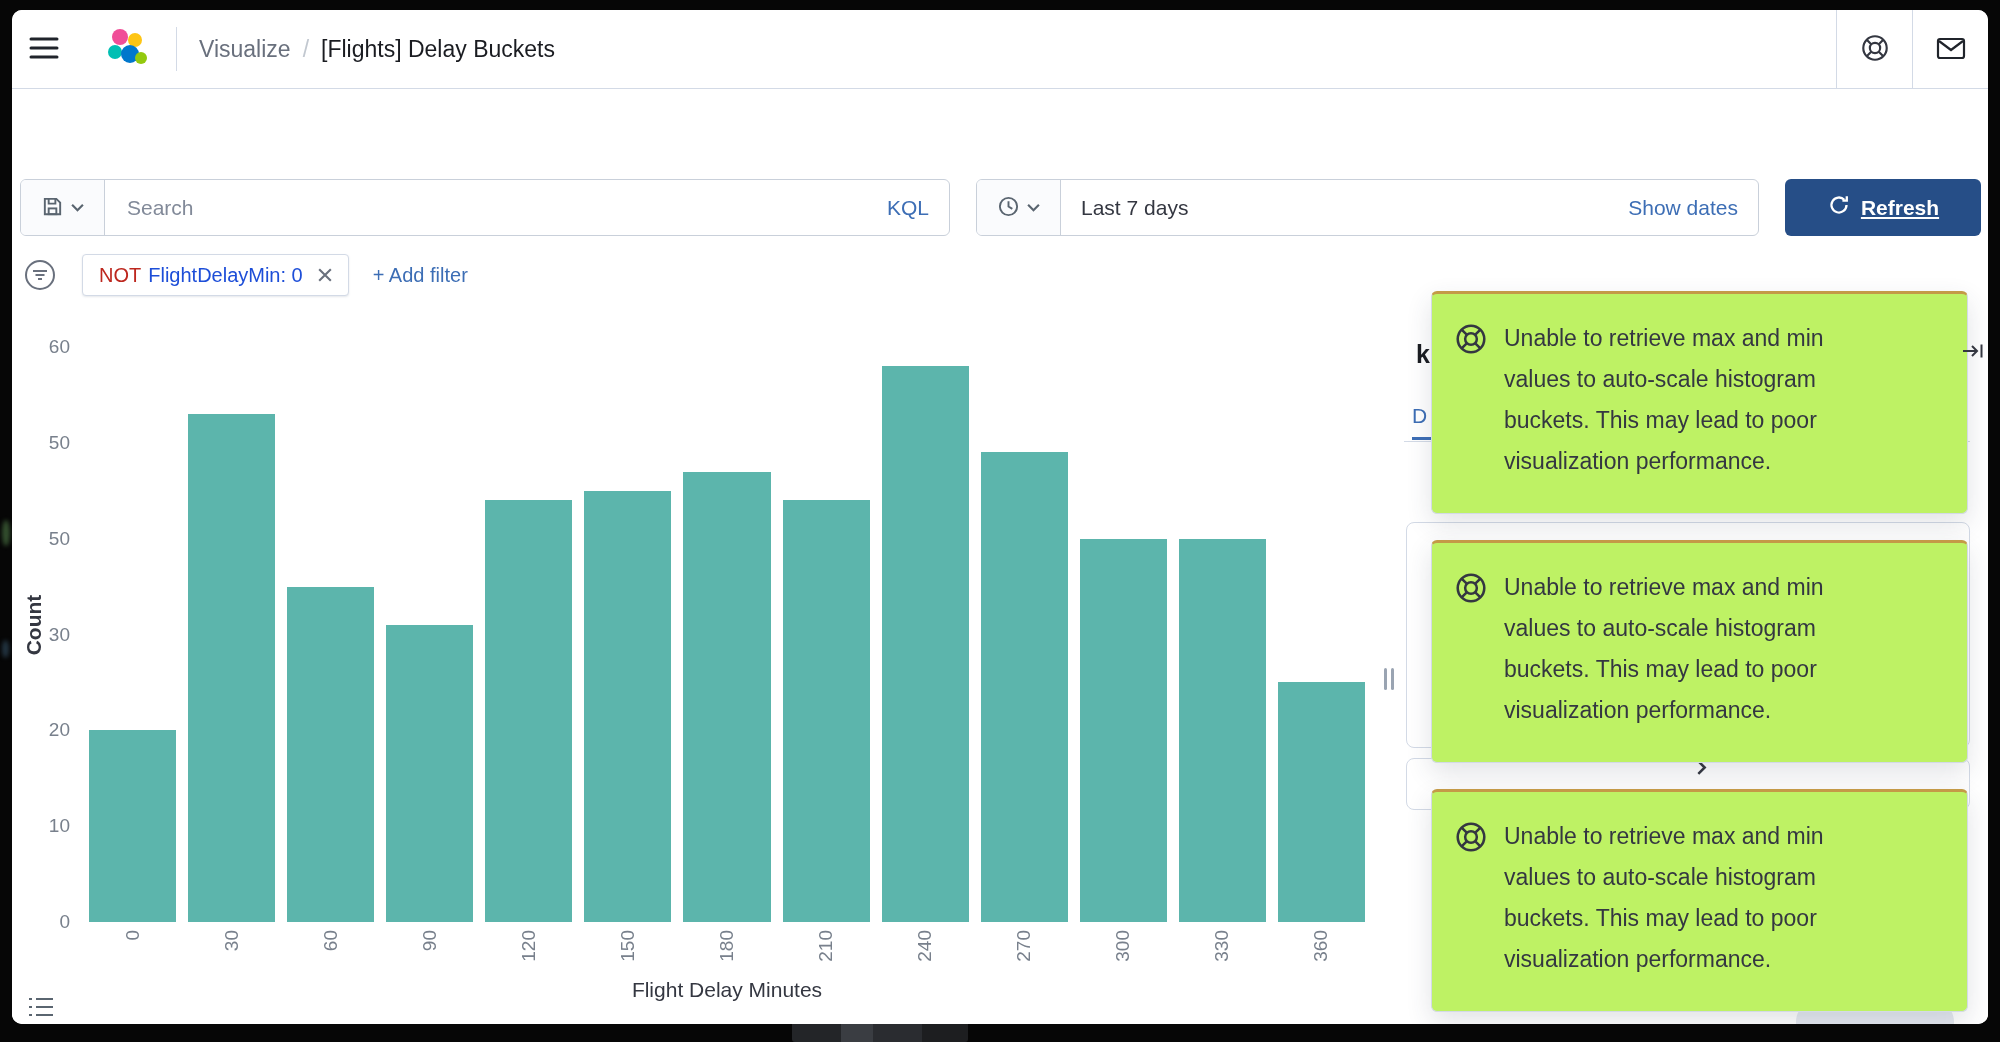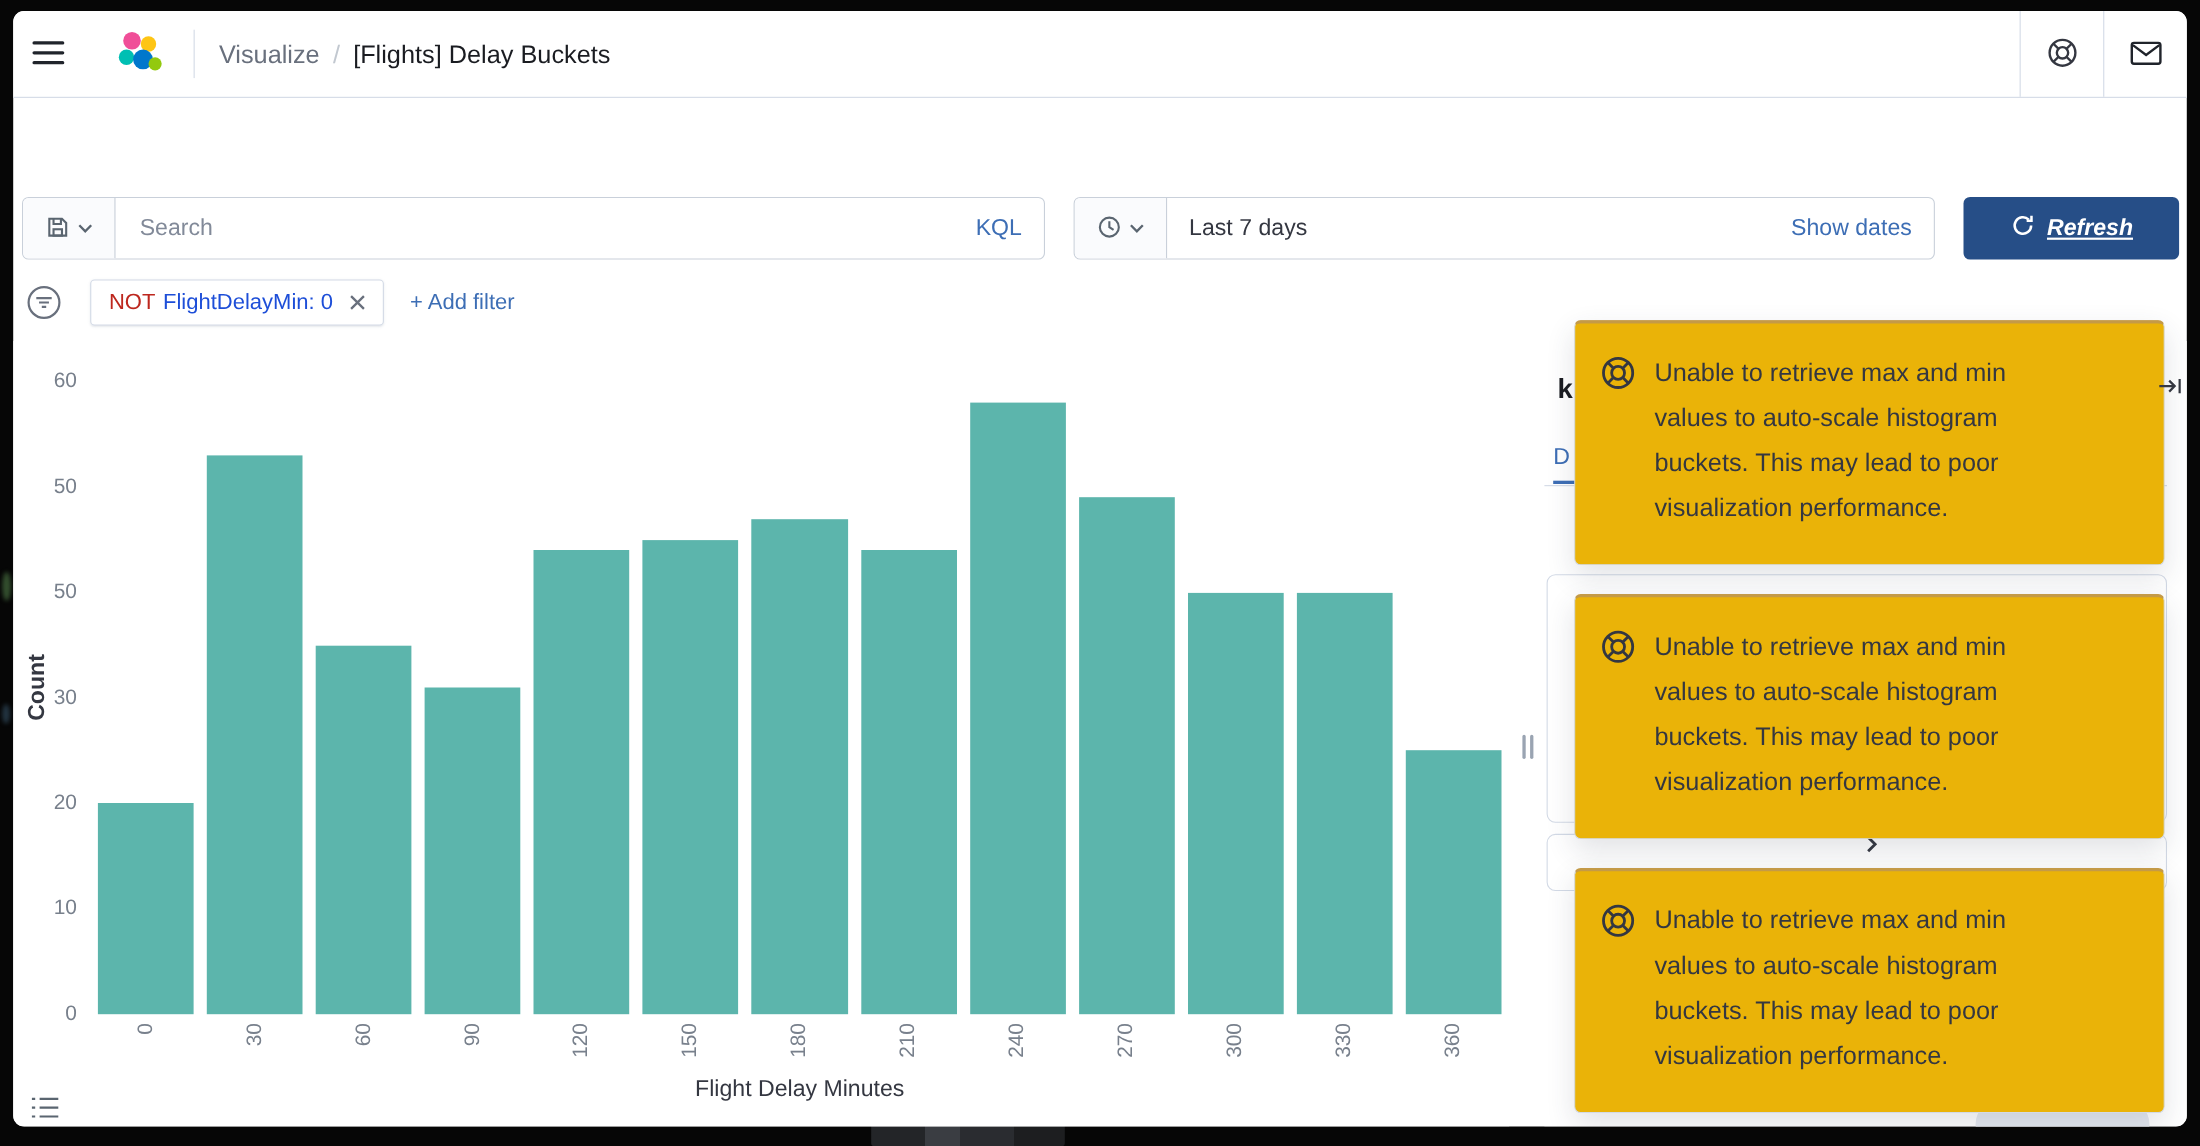--- a/index.html
+++ b/index.html
@@ -35,21 +35,21 @@
   .query-row{position:absolute;top:169px;left:8px;right:7px;height:57px;display:flex;gap:26px;}
   .search-group{width:930px;border:1px solid #C9D0DA;border-radius:6px;display:flex;align-items:center;background:#fff;overflow:hidden;}
   .seg-btn{width:84px;height:100%;display:flex;align-items:center;justify-content:center;gap:7px;background:#FAFBFD;border:none;border-right:1px solid #C9D0DA;cursor:pointer;flex:0 0 auto;}
   .search-input{flex:1;border:none;outline:none;font-size:21px;padding:0 16px 0 22px;color:#343741;font-family:inherit;background:transparent;height:100%;min-width:0;}
   .search-input::placeholder{color:#828A99;}
   .kql{color:var(--link-blue,#3D6EB5);font-size:21px;padding-right:20px;cursor:pointer;margin-left:32px;}
   .date-group{flex:1;border:1px solid #C9D0DA;border-radius:6px;display:flex;align-items:center;background:#fff;overflow:hidden;}
   .time-range{font-size:21px;color:#343741;padding-left:20px;cursor:pointer;}
   .show-dates{margin-left:auto;color:var(--link-blue,#3D6EB5);font-size:21px;padding-right:20px;cursor:pointer;text-decoration:none;}
   .refresh-btn{width:196px;background:var(--refresh-button-bg,#264E87);border:none;border-radius:6px;color:#fff;display:flex;align-items:center;justify-content:center;gap:10px;font-size:21px;font-weight:600;cursor:pointer;font-family:inherit;}
-  .refresh-btn span{text-decoration:underline;font-style:italic;}
+  .refresh-btn span{text-decoration:underline;}
 
   
   .filter-row{position:absolute;top:247px;left:10px;display:flex;align-items:center;gap:24px;height:36px;}
   .filter-circle{display:flex;cursor:pointer;}
   .filter-pill{display:flex;align-items:center;height:42px;padding:0 16px;border:1px solid var(--border,#D3DAE6);border-radius:4px;background:#fff;font-size:20px;gap:7px;cursor:pointer;box-shadow:0 1px 2px rgba(152,162,179,.25);}
   .pill-not{color:var(--danger-red,#BD271E);font-weight:500;}
   .pill-text{color:#1d4ed8;}
   .pill-x{margin-left:8px;display:flex;cursor:pointer;}
   .add-filter{color:var(--link-blue,#3D6EB5);font-size:20px;cursor:pointer;text-decoration:none;}
 
@@ -79,21 +79,21 @@
   .accordion-box{position:absolute;left:2px;right:18px;top:212px;height:226px;border:1px solid var(--border,#D3DAE6);border-radius:8px;background:#fff;}
   .xaxis-row{position:absolute;left:2px;right:18px;top:448px;height:52px;border:1px solid var(--border,#D3DAE6);border-radius:8px;background:#fff;display:flex;align-items:center;padding:0 22px 0 48px;gap:14px;cursor:pointer;flex-direction:column;}
   .xrow-label{font-size:22px;font-weight:700;color:#1A1C21;}
   .xrow-field{font-size:22px;color:#c2410c;}
   .eye{margin-left:auto;display:flex;cursor:pointer;}
   .xrow-x{display:flex;cursor:pointer;margin-left:16px;}
   .ghost-pill{position:absolute;left:392px;top:689px;width:158px;height:46px;border-radius:23px;background:#E5E9F0;}
 
   
   .toast-stack{position:absolute;left:1419px;top:281px;width:537px;z-index:40;}
-  .toast{height:223px;background:#eab308;border:1px solid var(--border,#D3DAE6);border-top:3px solid var(--toast-accent,#C49A47);border-radius:6px;box-shadow:0 10px 26px rgba(50,60,80,.14);margin-bottom:26px;display:flex;gap:16px;padding:24px 76px 18px 22px;overflow:hidden;}
+  .toast{height:223px;background:#bef264;border:1px solid var(--border,#D3DAE6);border-top:3px solid var(--toast-accent,#C49A47);border-radius:6px;box-shadow:0 10px 26px rgba(50,60,80,.14);margin-bottom:26px;display:flex;gap:16px;padding:24px 76px 18px 22px;overflow:hidden;}
   .toast-icon{flex:0 0 auto;margin-top:4px;}
   .toast-msg{font-size:23px;line-height:41px;color:#343741;}
 </style>
 </head>
 <body>
 
 <div class="desktop-speck s1"></div>
 <div class="desktop-speck s2"></div>
 <div class="bottom-artifact"></div>
 

